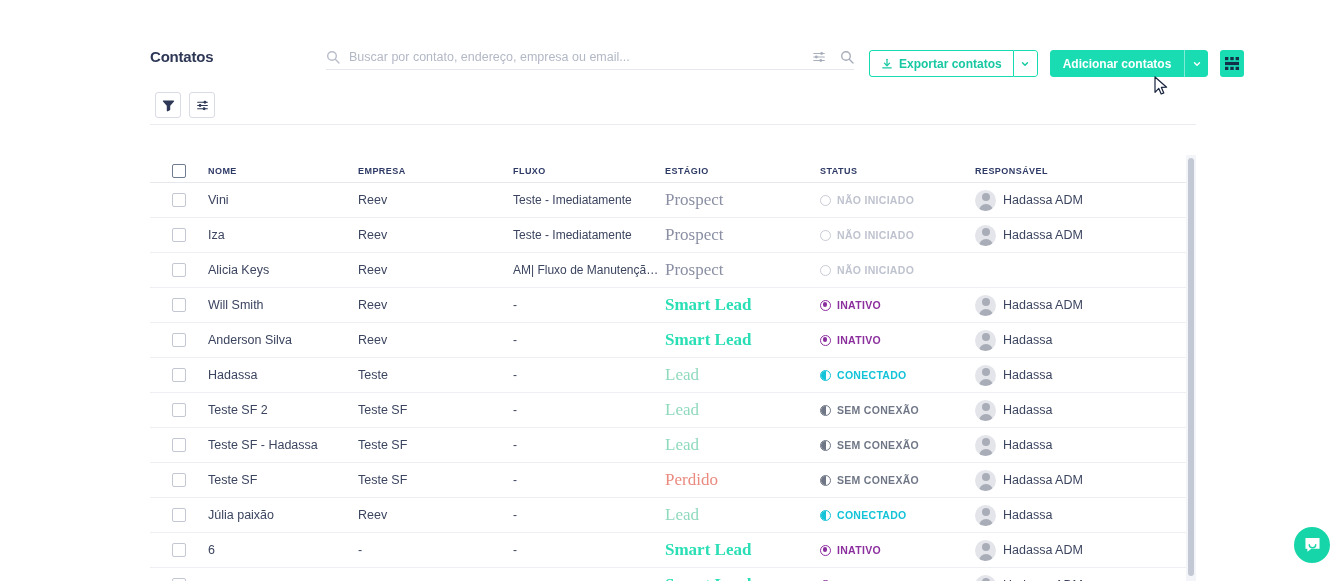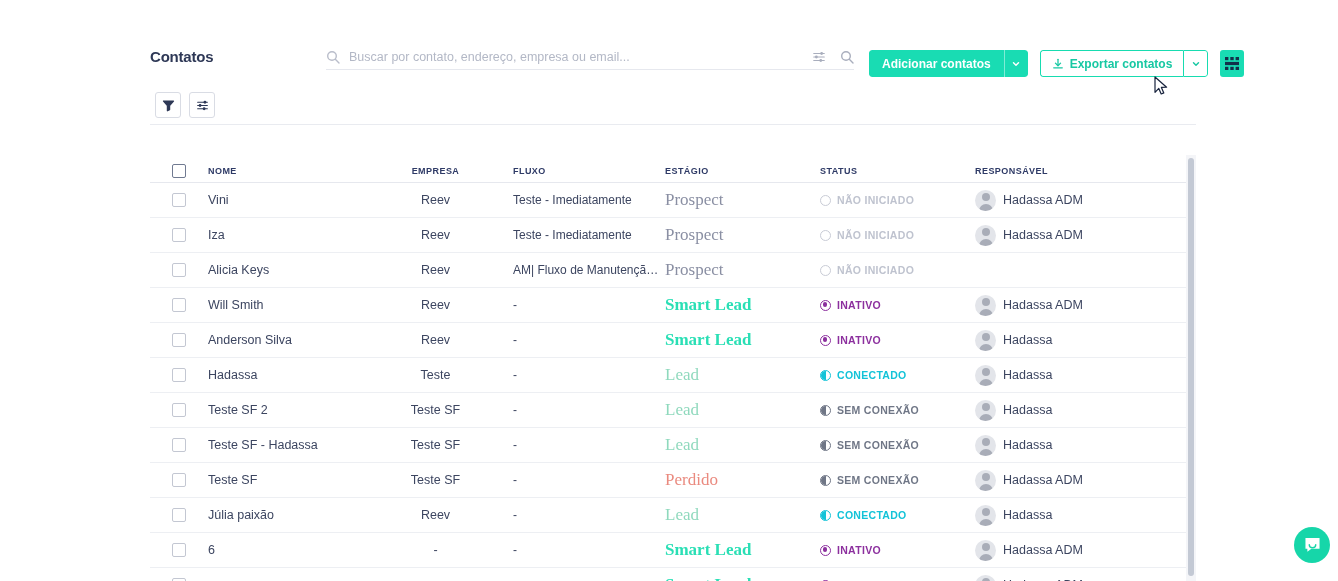--- a/index.html
+++ b/index.html
@@ -99,21 +99,21 @@
     letter-spacing: .45px; text-transform: uppercase;
   }
   .row {
     display: flex; align-items: center; height: 35px;
     border-bottom: 1px solid #edeff3; background: #fff;
   }
 
   
   .c-check { width: 58px; flex: 0 0 58px; display: flex; justify-content: center; }
   .c-nome  { width: 150px; flex: 0 0 150px; }
-  .c-emp   { width: 155px; flex: 0 0 155px; text-align: center; }
+  .c-emp   { width: 155px; flex: 0 0 155px; }
   .c-fluxo { width: 152px; flex: 0 0 152px; }
   .c-est   { width: 155px; flex: 0 0 155px; }
   .c-stat  { width: 155px; flex: 0 0 155px; }
   .c-resp  { width: 215px; flex: 0 0 215px; display: flex; align-items: center; gap: 7px; }
 
   .chk {
     width: 14px; height: 14px; border: 1.6px solid #c3c7d2;
     border-radius: 2px; background: #fff; cursor: pointer;
   }
   .chk.head { border-color: #707a91; }
@@ -221,52 +221,52 @@
           <svg width="14" height="14" viewBox="0 0 14 14" fill="none" stroke="currentColor" stroke-width="1.4">
             <circle cx="6" cy="6" r="4.3"></circle>
               <line x1="9.3" y1="9.3" x2="13" y2="13" stroke-linecap="round"></line>
           </svg>
         </span>
       </span>
     </div>
 
     <div class="actions">
       <div class="split">
-        <button class="btn-solid">
-          <span>Adicionar contatos</span>
-        </button>
-        <div class="btn-solid-caret">
-          <span class="ic">
-            <svg width="10" height="10" viewBox="0 0 12 12" fill="none" stroke="currentColor" stroke-width="1.7" stroke-linecap="round" stroke-linejoin="round">
-              <path d="M3 4.5l3 3 3-3"></path>
-            </svg>
-          </span>
-        </div>
-      </div>
-
-      <div class="split">
         <button class="btn-outline">
           <span class="ic">
             <svg width="12" height="12" viewBox="0 0 14 14" fill="none" stroke="currentColor" stroke-width="1.5" stroke-linecap="round" stroke-linejoin="round">
               <path d="M7 1.5v7"></path>
                 <path d="M4 6l3 3 3-3"></path>
                 <path d="M2 11.5h10"></path>
             </svg>
           </span>
           <span>Exportar contatos</span>
         </button>
         <div class="btn-outline-caret">
           <span class="ic">
             <svg width="10" height="10" viewBox="0 0 12 12" fill="none" stroke="currentColor" stroke-width="1.7" stroke-linecap="round" stroke-linejoin="round">
               <path d="M3 4.5l3 3 3-3"></path>
             </svg>
           </span>
         </div>
       </div>
 
+      <div class="split">
+        <button class="btn-solid">
+          <span>Adicionar contatos</span>
+        </button>
+        <div class="btn-solid-caret">
+          <span class="ic">
+            <svg width="10" height="10" viewBox="0 0 12 12" fill="none" stroke="currentColor" stroke-width="1.7" stroke-linecap="round" stroke-linejoin="round">
+              <path d="M3 4.5l3 3 3-3"></path>
+            </svg>
+          </span>
+        </div>
+      </div>
+
       <div class="btn-grid">
         <span class="ic">
           <svg width="14" height="13" viewBox="0 0 14 13">
             <rect x="0" y="0" width="3.4" height="3.2" fill="#12304a"></rect>
             <rect x="5.3" y="0" width="3.4" height="3.2" fill="#12304a"></rect>
             <rect x="10.6" y="0" width="3.4" height="3.2" fill="#12304a"></rect>
             <rect x="0" y="4.9" width="14" height="3.2" fill="#12304a"></rect>
             <rect x="0" y="9.8" width="3.4" height="3.2" fill="#12304a"></rect>
             <rect x="5.3" y="9.8" width="3.4" height="3.2" fill="#12304a"></rect>
             <rect x="10.6" y="9.8" width="3.4" height="3.2" fill="#12304a"></rect>

